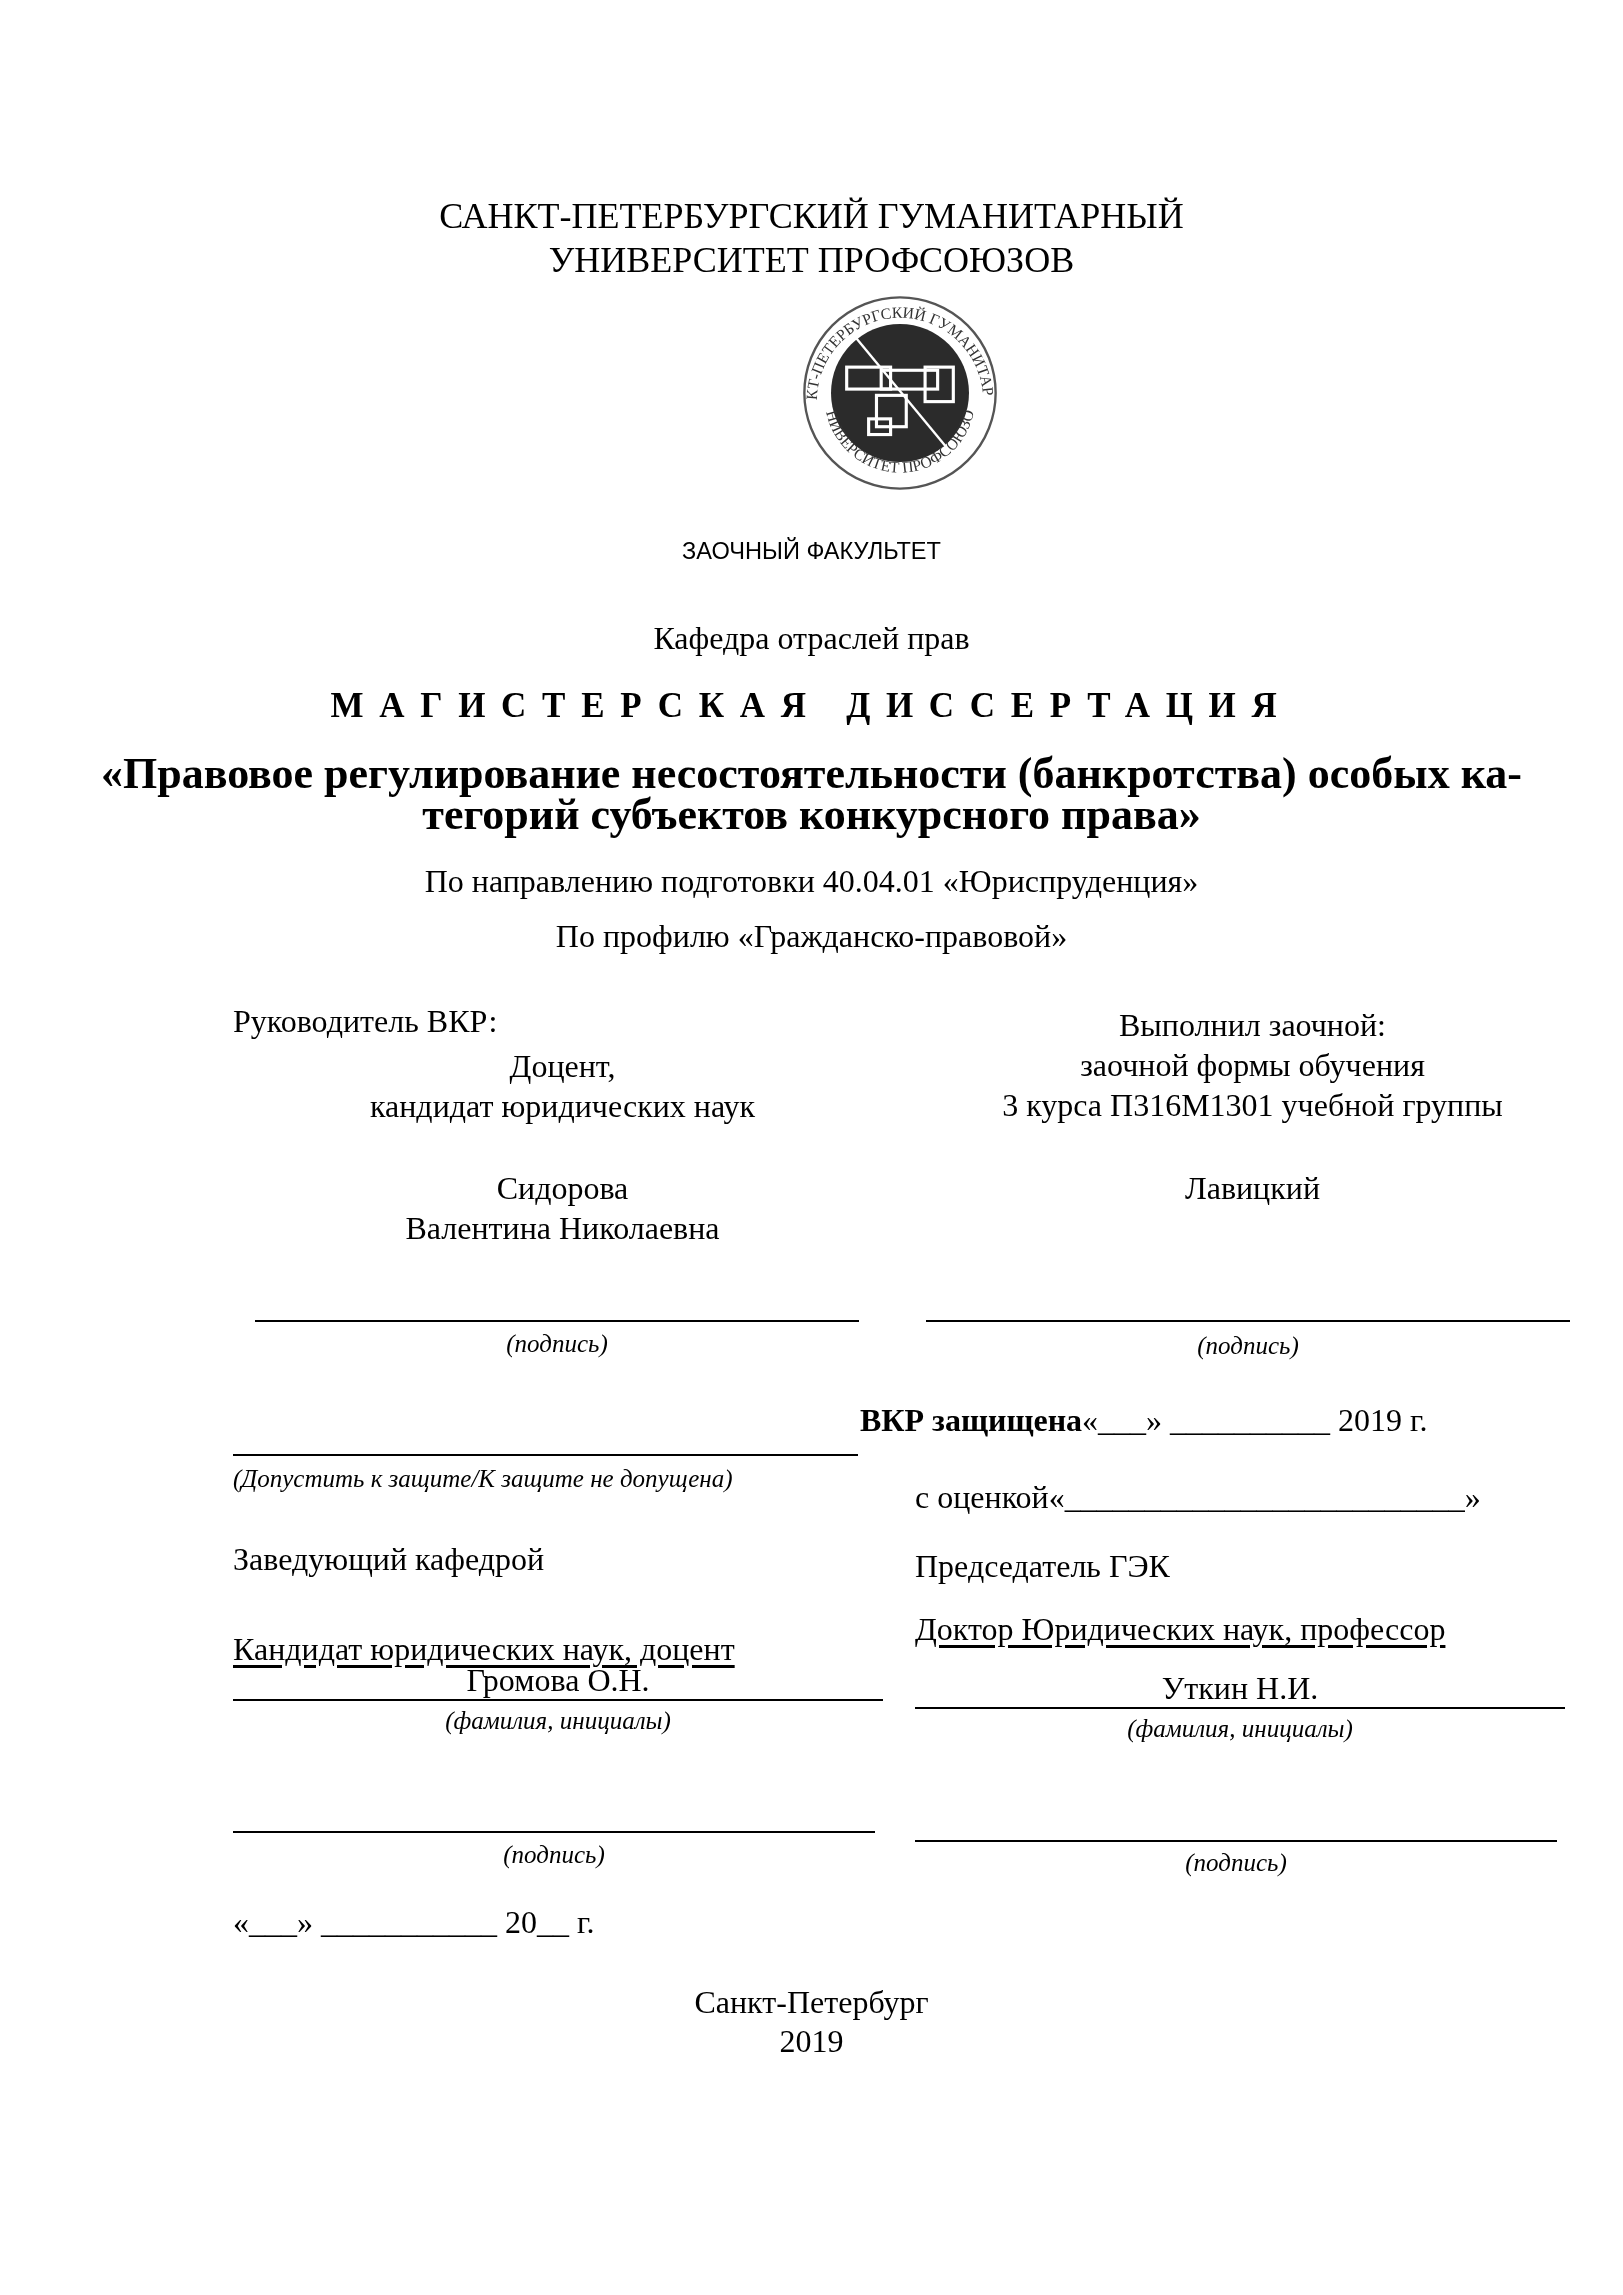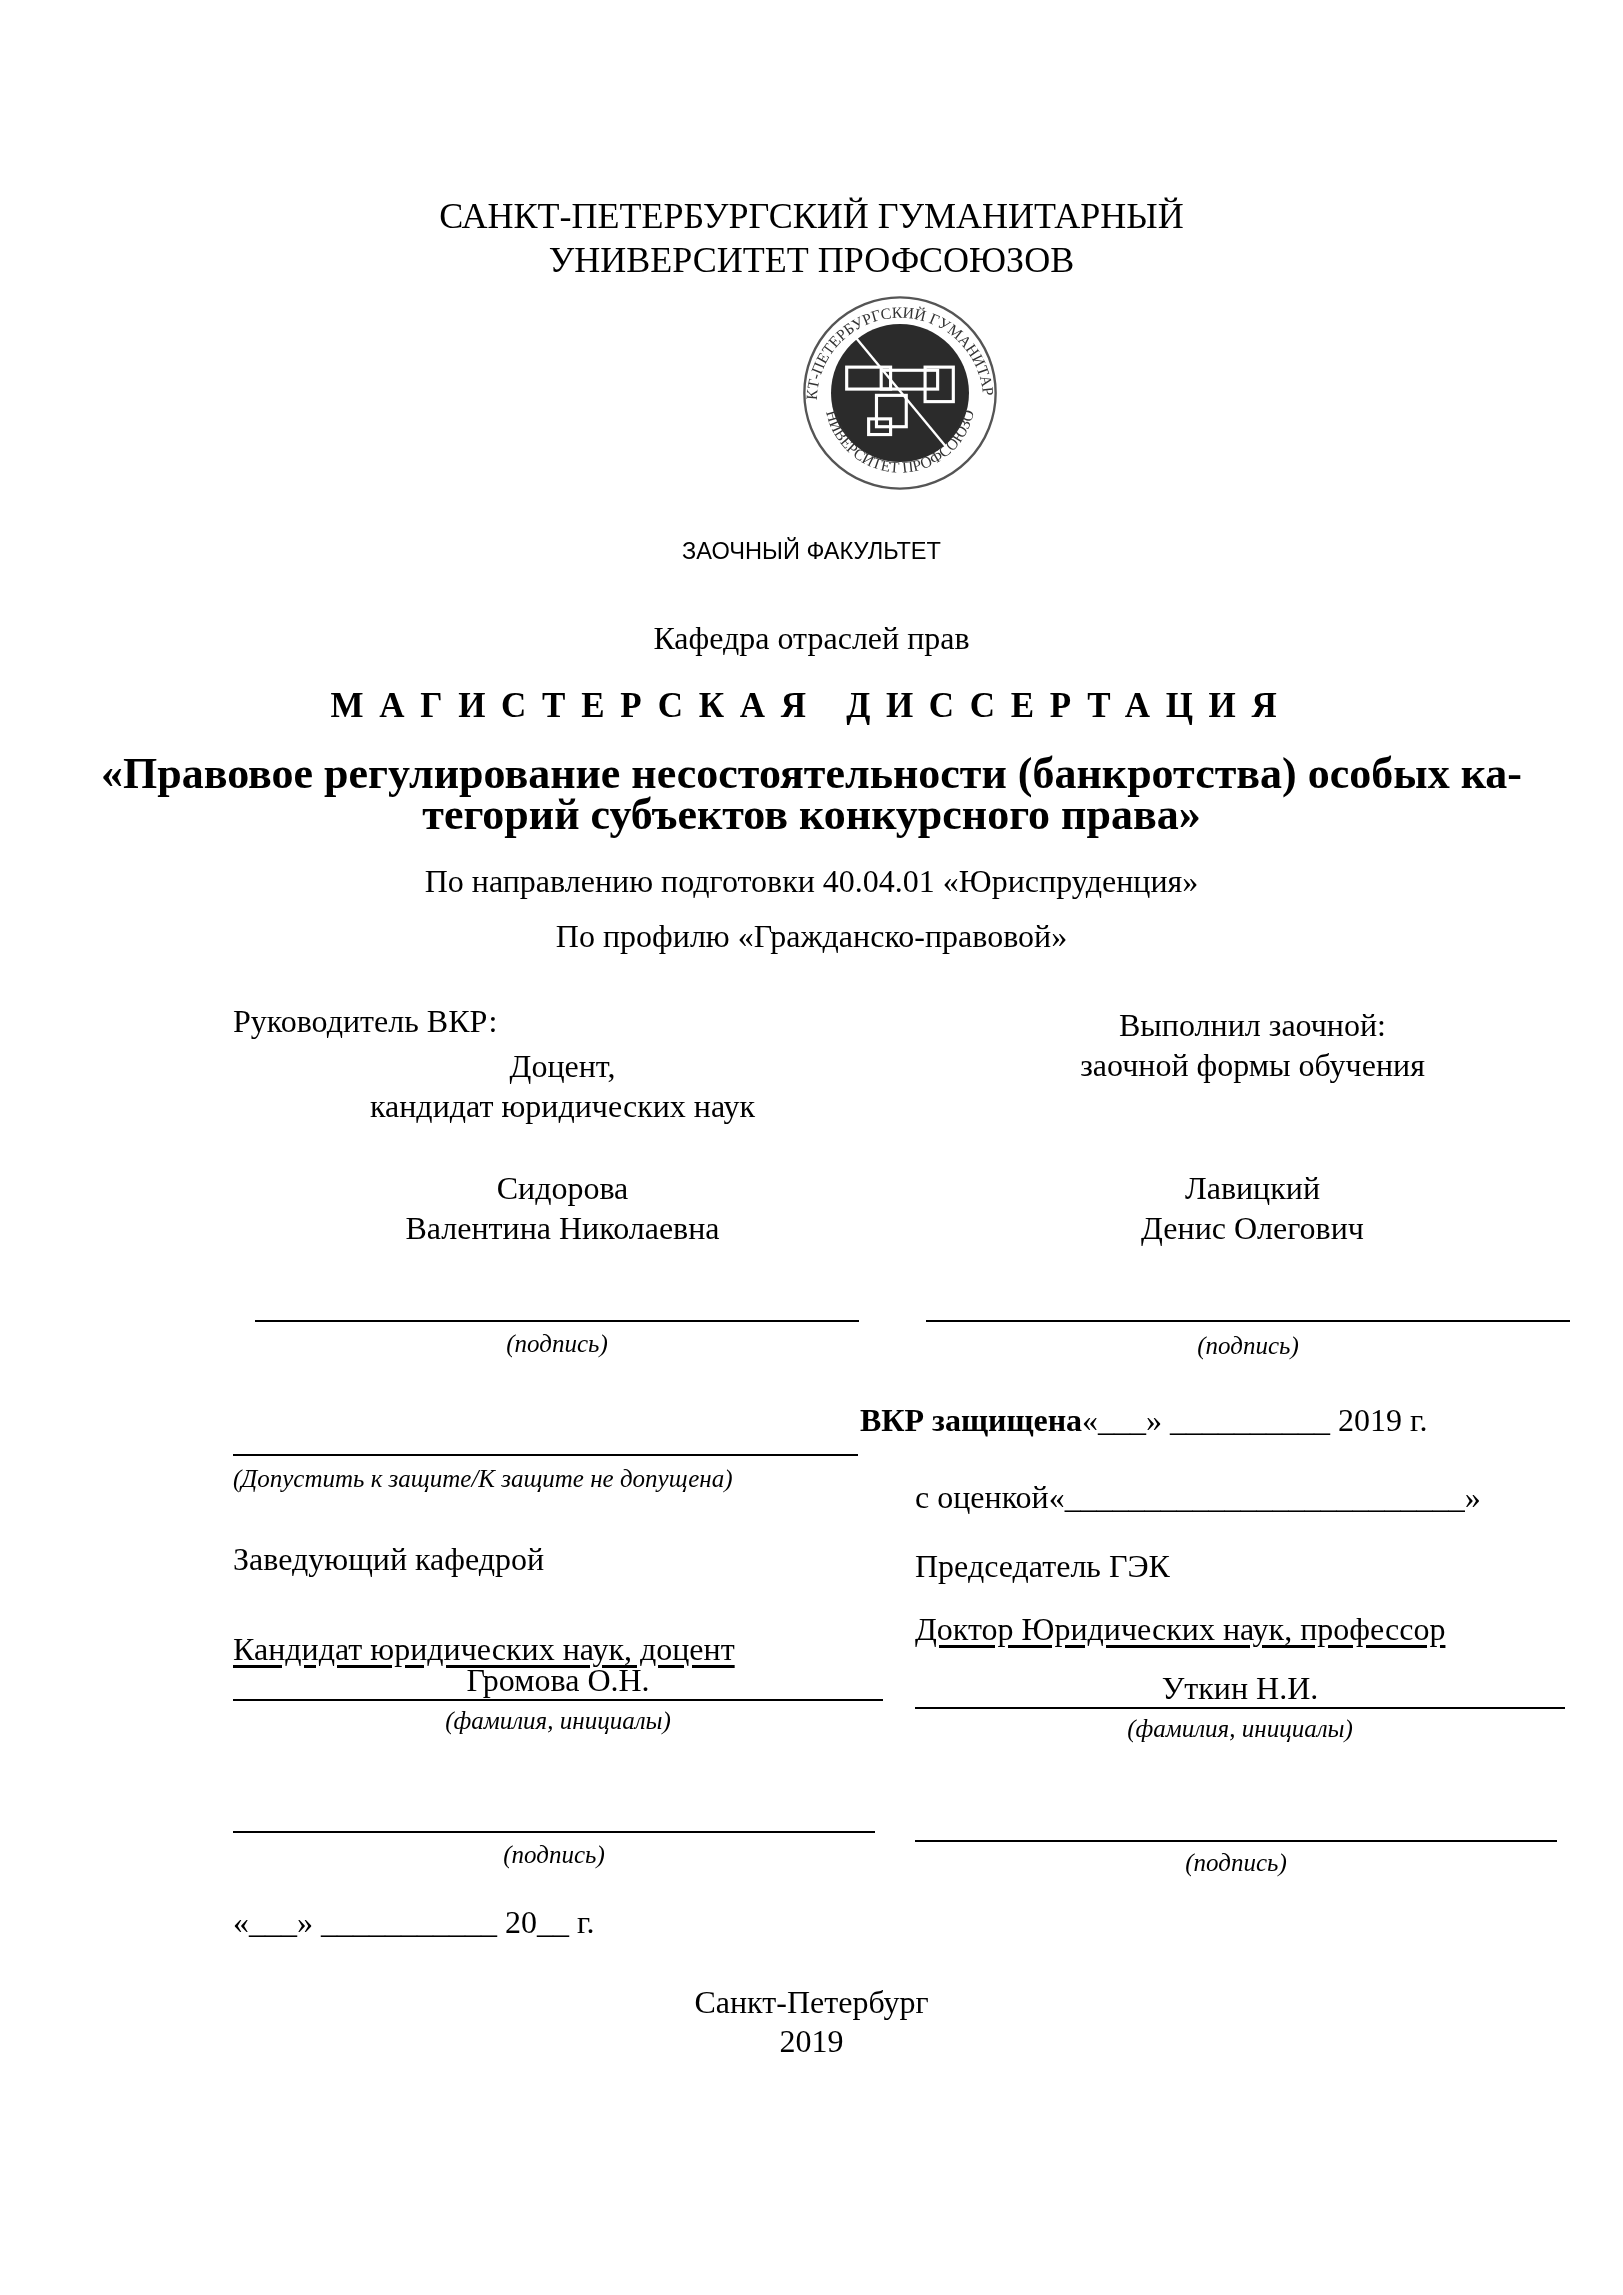--- a/index.html
+++ b/index.html
@@ -65,24 +65,24 @@
   <div style="line-height:40px;">кандидат юридических наук</div>
 </div>
 <div class="col-block t-body" style="left:233px; width:659px; top:1168px;">
   <div style="line-height:40px;">Сидорова</div>
   <div style="line-height:40px;">Валентина Николаевна</div>
 </div>
 
 <div class="col-block t-body" style="left:915px; width:675px; top:1005px;">
   <div style="line-height:40px;">Выполнил заочной:</div>
   <div style="line-height:40px;">заочной формы обучения</div>
+  <div style="line-height:40px;">3 курса П316М1301 учебной группы</div>
 </div>
 <div class="col-block t-body" style="left:915px; width:675px; top:1168px;">
   <div style="line-height:40px;">Лавицкий</div>
-  <div style="line-height:40px;">Денис Олегович</div>
 </div>
 
 <div class="line" style="left:255px; width:604px; top:1320px;"></div>
 <div class="abs t-italic" style="left:255px; width:604px; text-align:center; top:1331px;">(подпись)</div>
 <div class="line" style="left:926px; width:644px; top:1320px;"></div>
 <div class="abs t-italic" style="left:926px; width:644px; text-align:center; top:1333px;">(подпись)</div>
 
 <div class="line" style="left:233px; width:625px; top:1454px;"></div>
 <div class="abs t-italic" style="left:233px; top:1466px;">(Допустить к защите/К защите не допущена)</div>
 <div class="abs t-body" style="left:233px; top:1543px;">Заведующий кафедрой</div>

